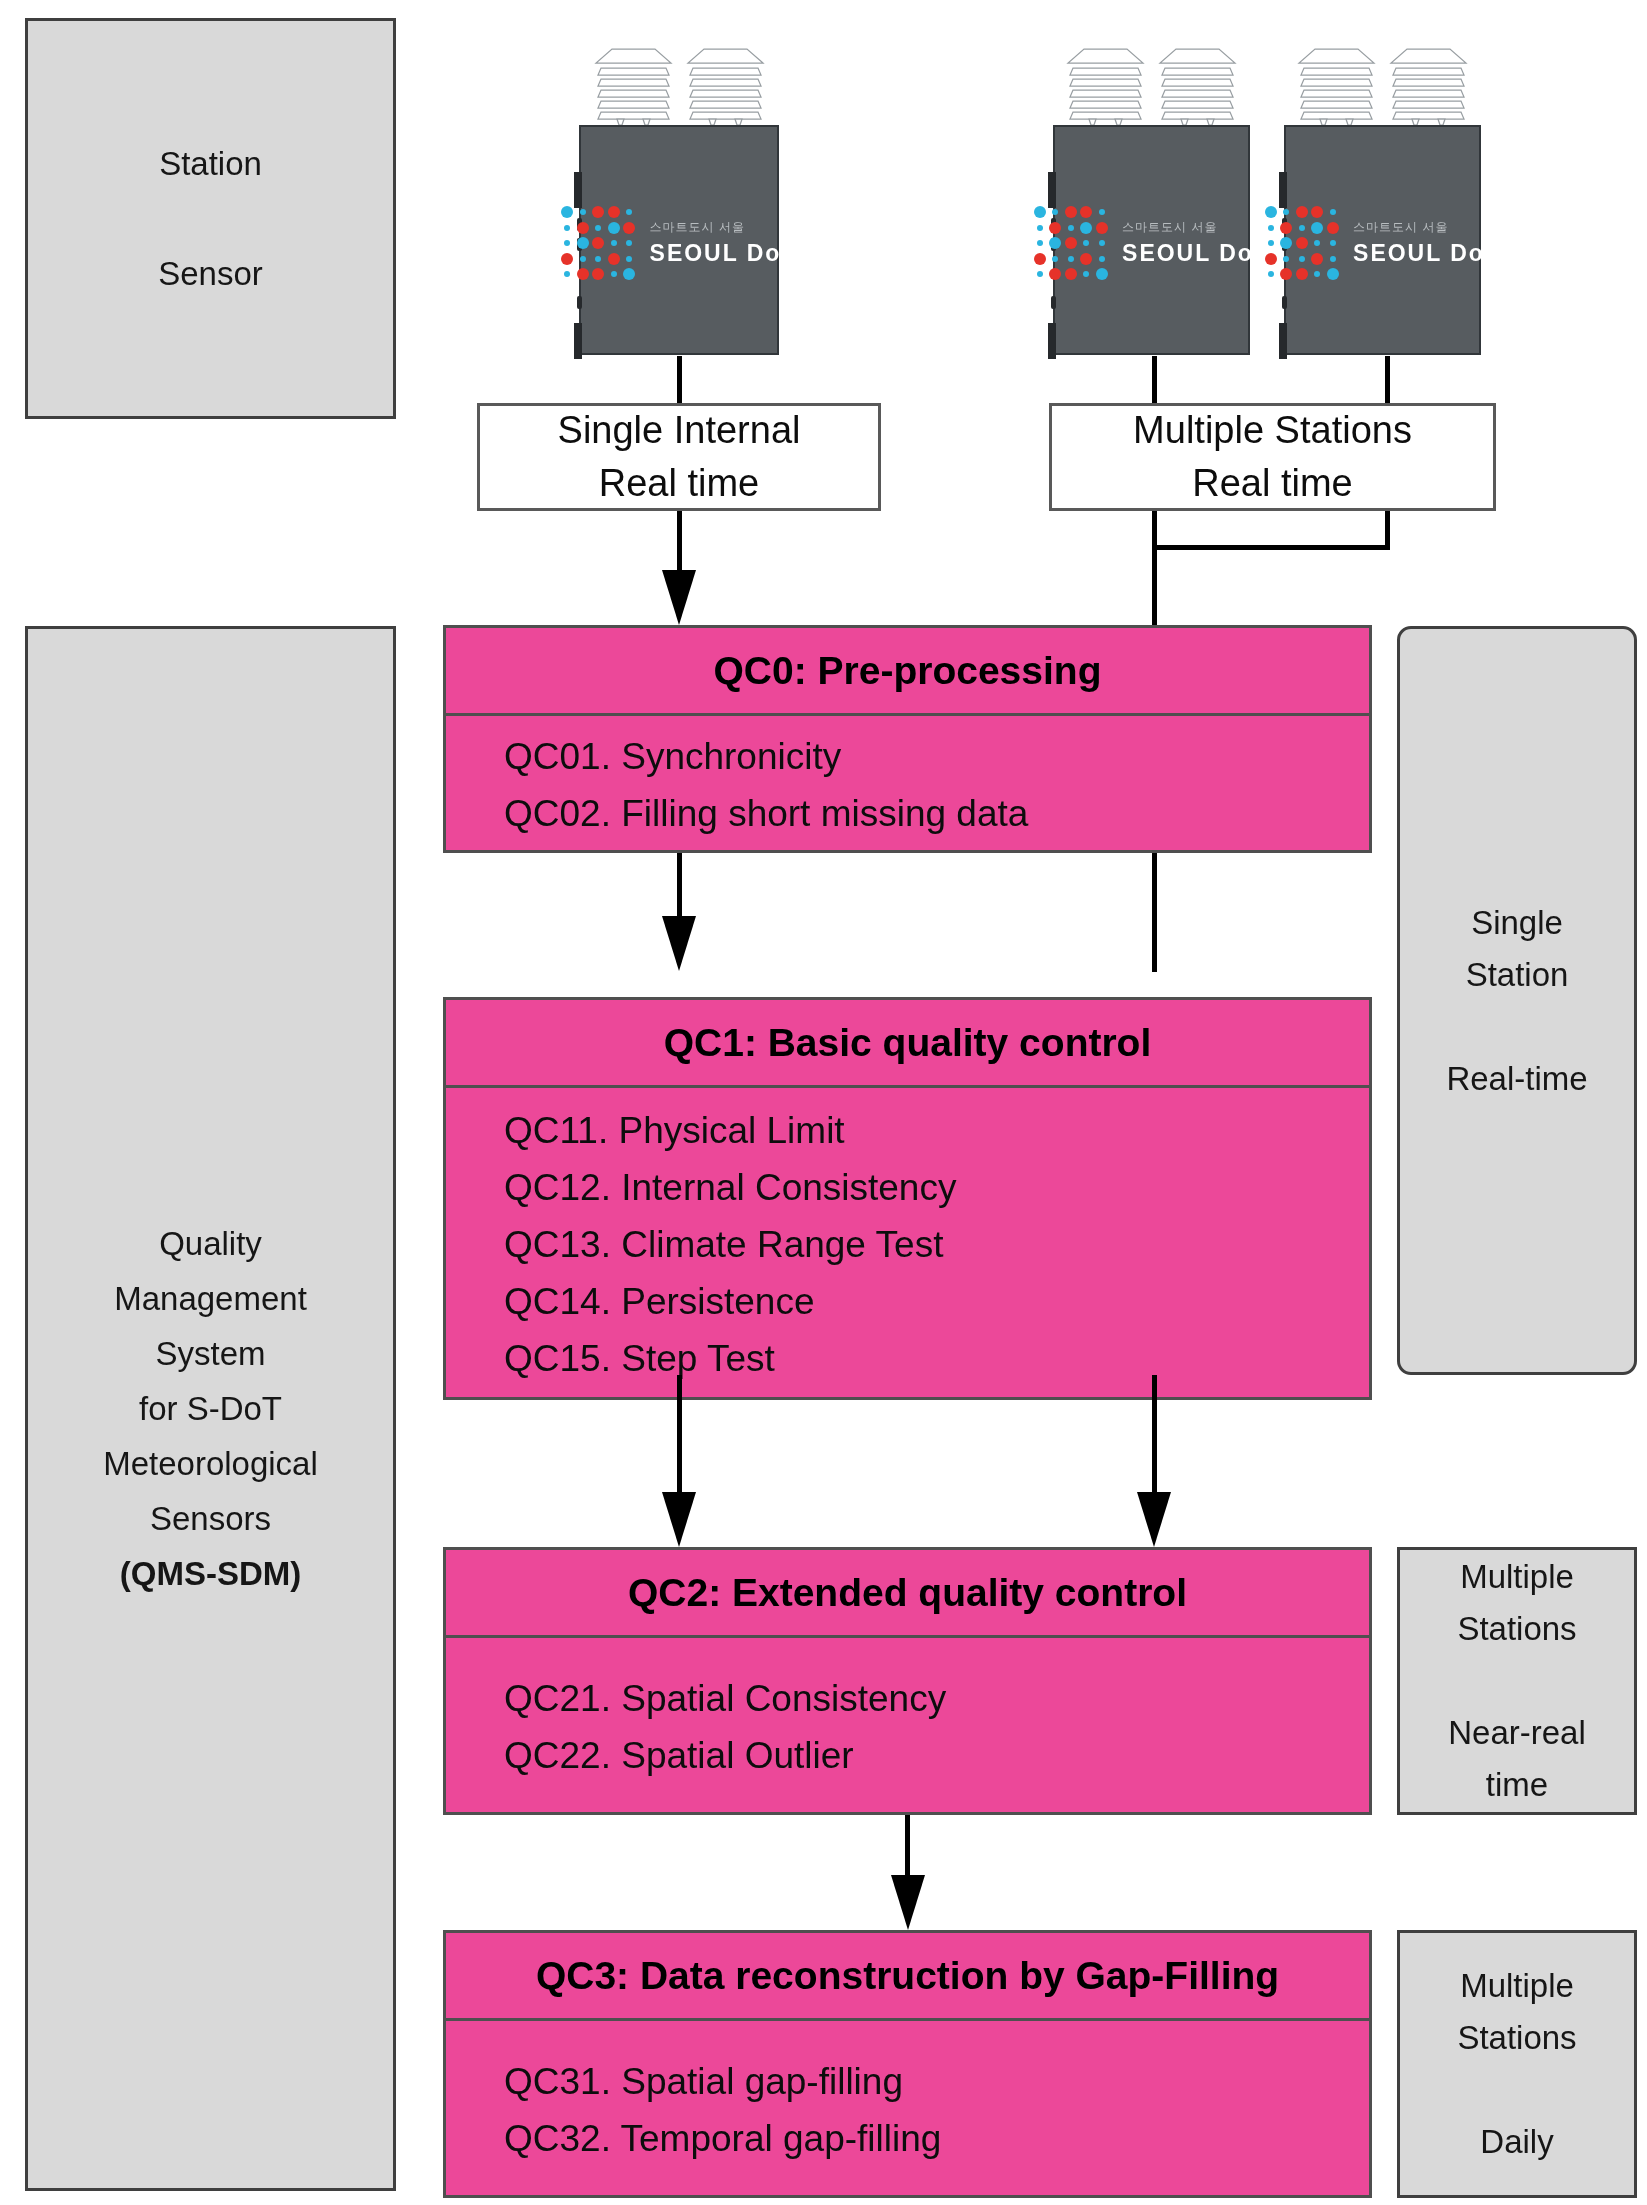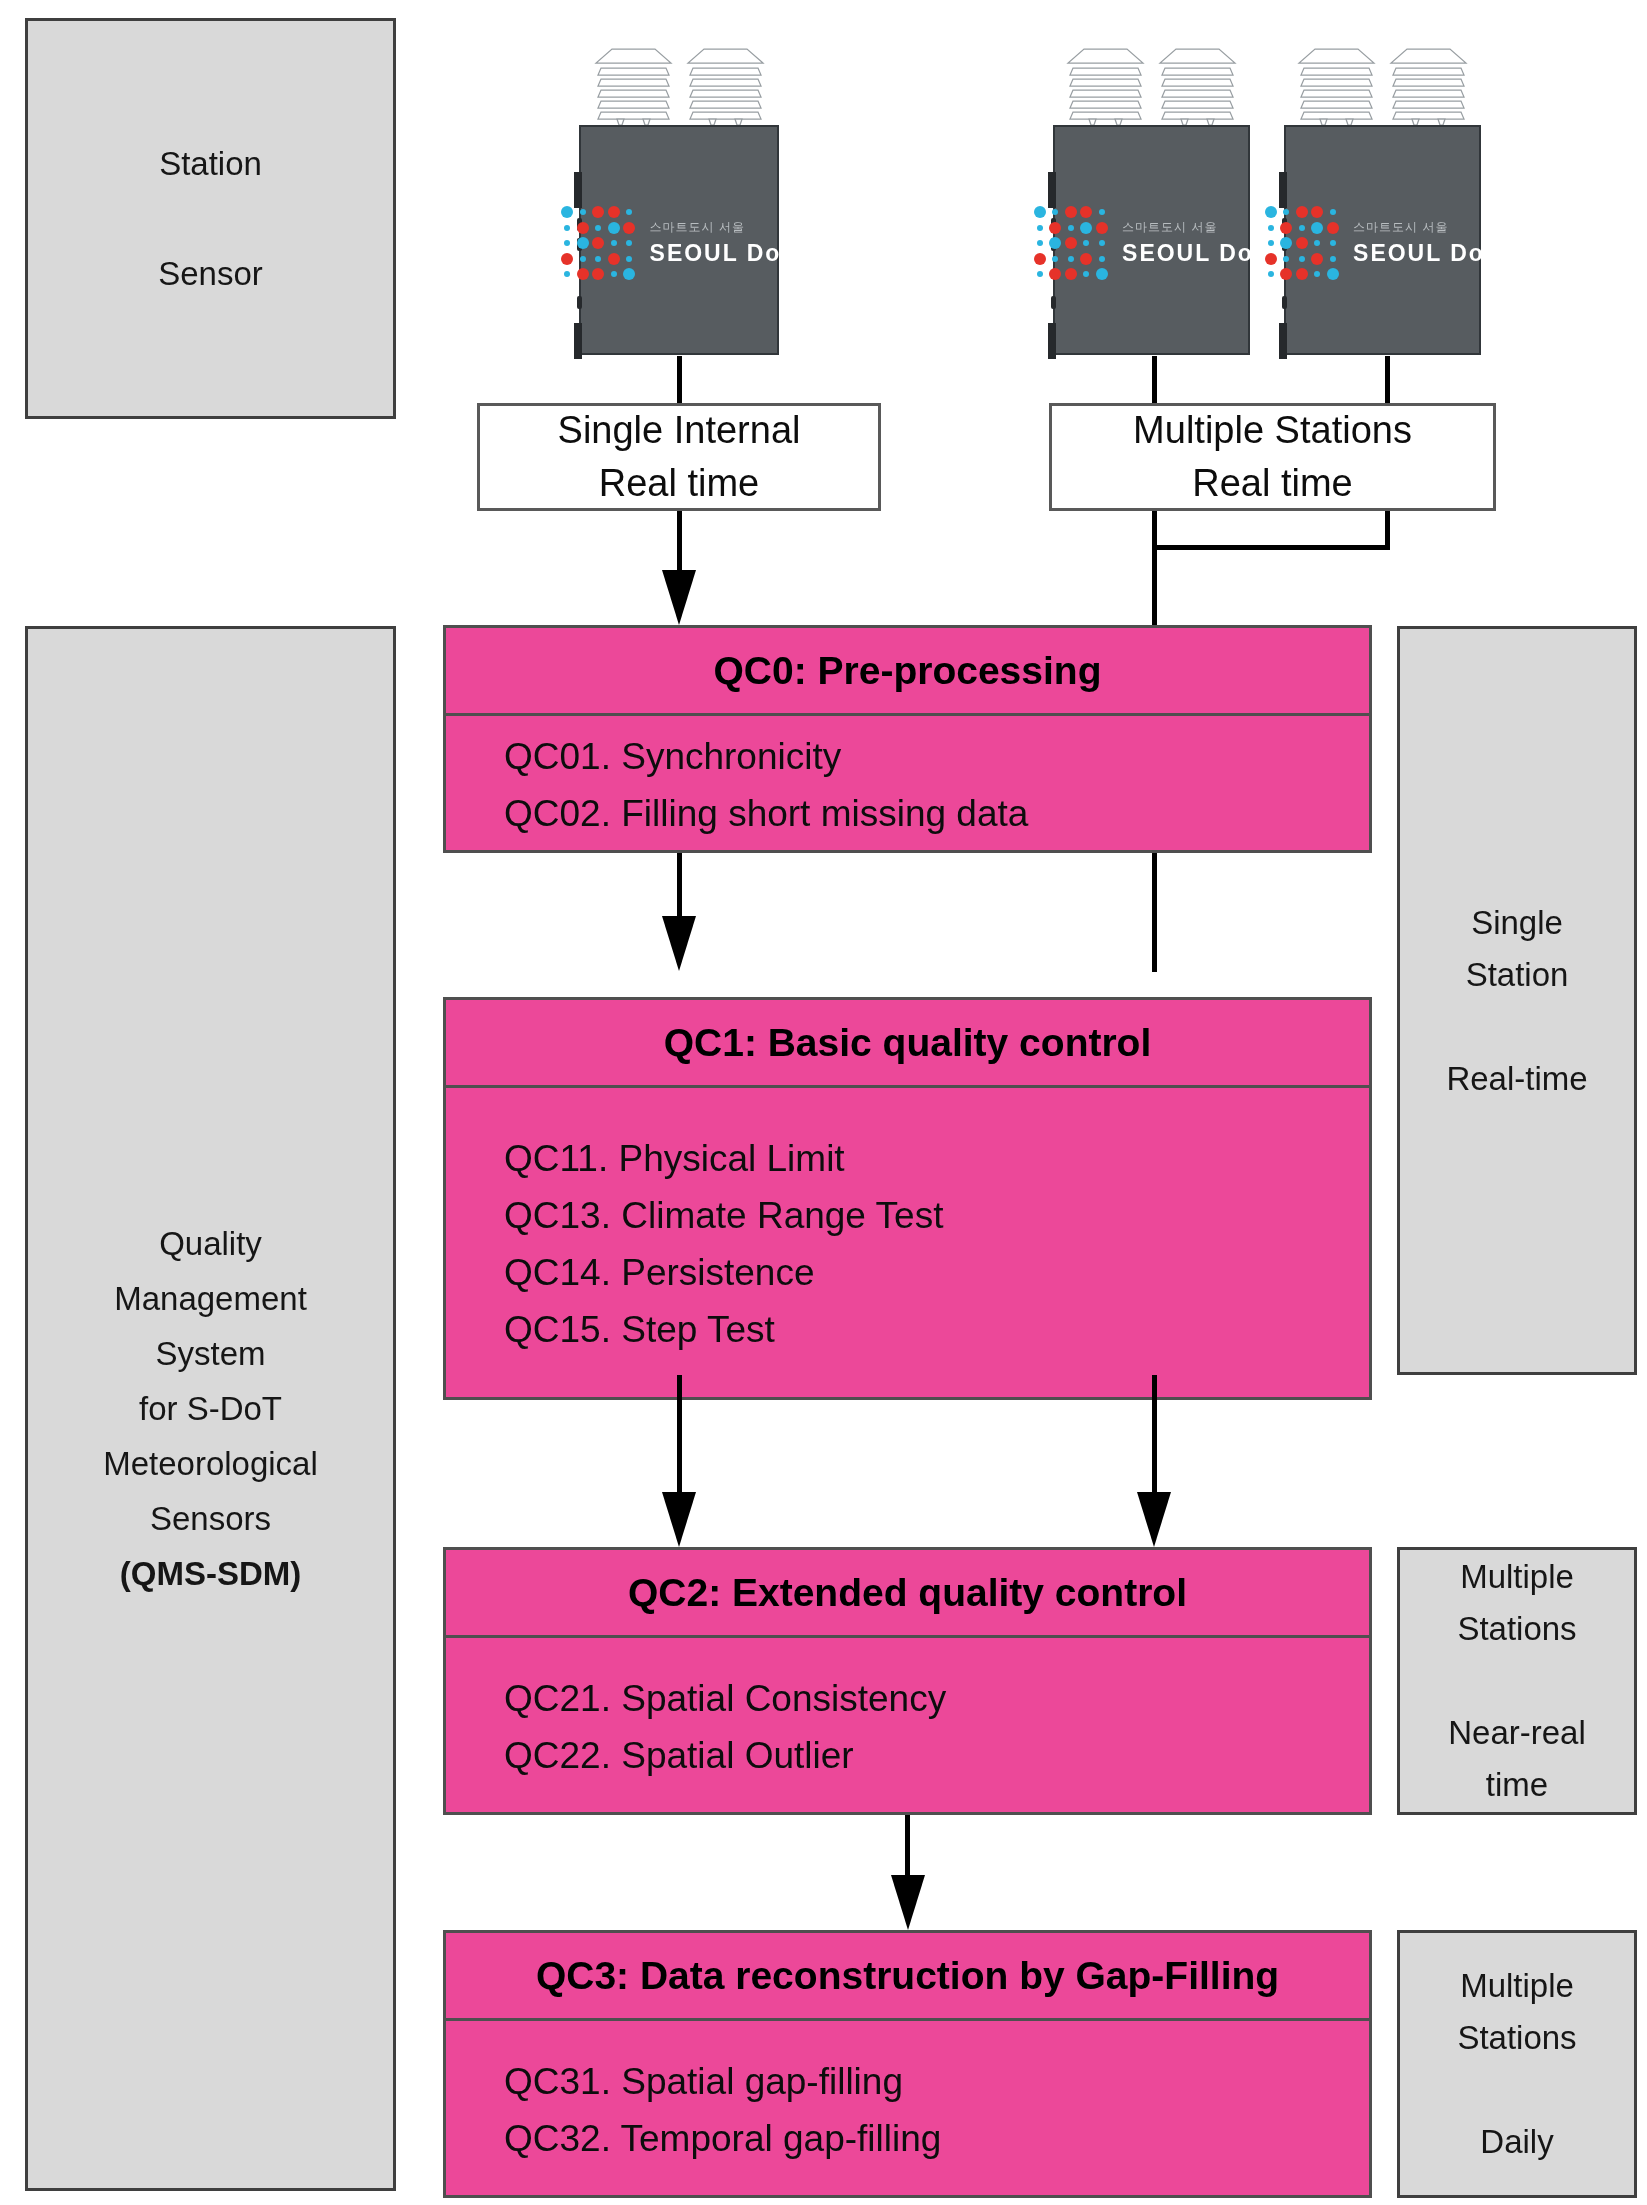--- a/index.html
+++ b/index.html
@@ -508,20 +508,21 @@
   </div>
 
   <div class="vline" style="left:677px;top:853px;height:65px;"></div>
   <div class="arrowhead" style="left:662px;top:916px;"></div>
   <div class="vline" style="left:1152px;top:853px;height:119px;"></div>
 
   <div class="qc-box" style="top:997px;height:403px;">
     <div class="qc-header">QC1: Basic quality control</div>
     <div class="qc-body">
         <div>QC11. Physical Limit</div>
+        <div>QC12. Internal Consistency</div>
         <div>QC13. Climate Range Test</div>
         <div>QC14. Persistence</div>
         <div>QC15. Step Test</div>
       </div>
   </div>
 
   <div class="vline" style="left:677px;top:1375px;height:119px;"></div>
   <div class="arrowhead" style="left:662px;top:1492px;"></div>
   <div class="vline" style="left:1152px;top:1375px;height:119px;"></div>
   <div class="arrowhead" style="left:1137px;top:1492px;"></div>
@@ -538,21 +539,21 @@
   <div class="arrowhead" style="left:891px;top:1875px;"></div>
 
   <div class="qc-box" style="top:1930px;height:268px;">
     <div class="qc-header">QC3: Data reconstruction by Gap-Filling</div>
     <div class="qc-body">
         <div>QC31. Spatial gap-filling</div>
         <div>QC32. Temporal gap-filling</div>
       </div>
   </div>
 
-  <div class="gray-panel" style="left:1397px;top:626px;width:240px;height:749px;line-height:52px;">
+  <div class="gray-panel" style="left:1397px;top:626px;width:240px;height:749px;line-height:52px;border-radius:14px;">
       <div>Single</div>
       <div>Station</div>
       <div>&nbsp;</div>
       <div>Real-time</div>
     </div>
 
   <div class="gray-panel" style="left:1397px;top:1547px;width:240px;height:268px;line-height:52px;">
       <div>Multiple</div>
       <div>Stations</div>
       <div>&nbsp;</div>

